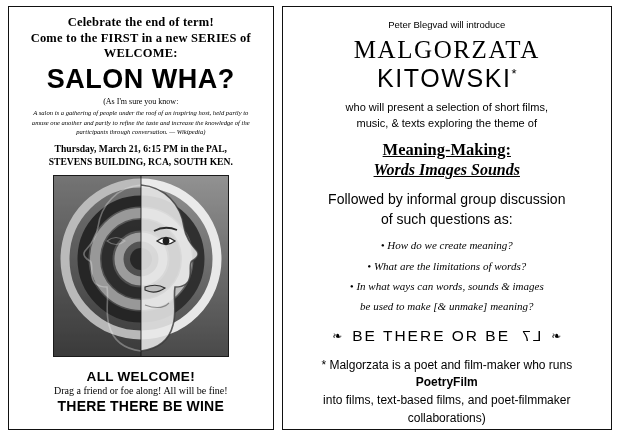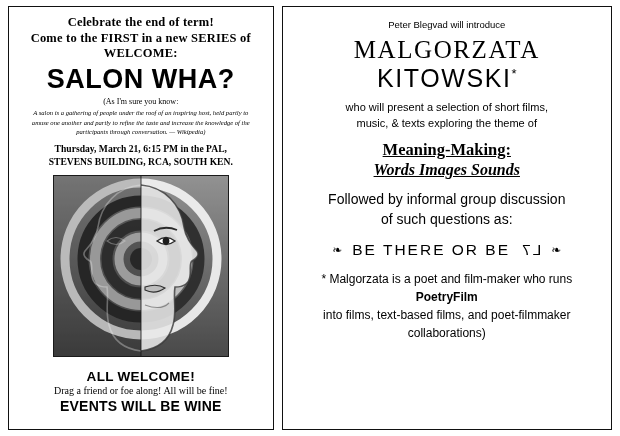--- a/index.html
+++ b/index.html
@@ -276,21 +276,21 @@
         </g>
 
         <line x1="88" y1="0" x2="88" y2="182" stroke="#1c1c1c" stroke-width="1.2" opacity="0.7"></line>
 
         <rect x="0.5" y="0.5" width="175" height="181" fill="none" stroke="#1a1a1a" stroke-width="1"></rect>
       </svg>
     </div>
 
     <div class="l-allwelcome">ALL WELCOME!</div>
     <div class="l-drag">Drag a friend or foe along! All will be fine!</div>
-    <div class="l-wine">EVENTS WILL BE WINE</div>
+    <div class="l-wine">THERE THERE BE WINE</div>
   </div>
 
   <div class="panel panel-right">
 
     <div class="r-intro">Peter Blegvad will introduce</div>
 
     <div class="r-name1">MALGORZATA</div>
     <div class="r-name2"><span>KITOWSKI</span><span class="star">*</span></div>
 
     <div class="r-present">
@@ -299,20 +299,26 @@
     </div>
 
     <div class="r-theme1">Meaning-Making:</div>
     <div class="r-theme2">Words Images Sounds</div>
 
     <div class="r-followed">
       <div>Followed by informal group discussion</div>
       <div>of such questions as:</div>
     </div>
 
+    <div class="r-questions">
+      <div class="r-q">• How do we create meaning?</div>
+      <div class="r-q">• What are the limitations of words?</div>
+      <div class="r-q">• In what ways can words, sounds &amp; images</div>
+      <div class="r-q">be used to make [&amp; unmake] meaning?</div>
+    </div>
 
     <div class="r-bethere">
       <span class="orn">❧</span>
       <span>BE THERE OR BE</span>
         <span class="flip">L7</span>
       <span class="orn">❧</span>
     </div>
 
     <div class="r-foot">
       <div class="r-footline"><span>* Malgorzata is a  poet and film-maker who runs </span><span class="poetry">PoetryFilm</span></div>

